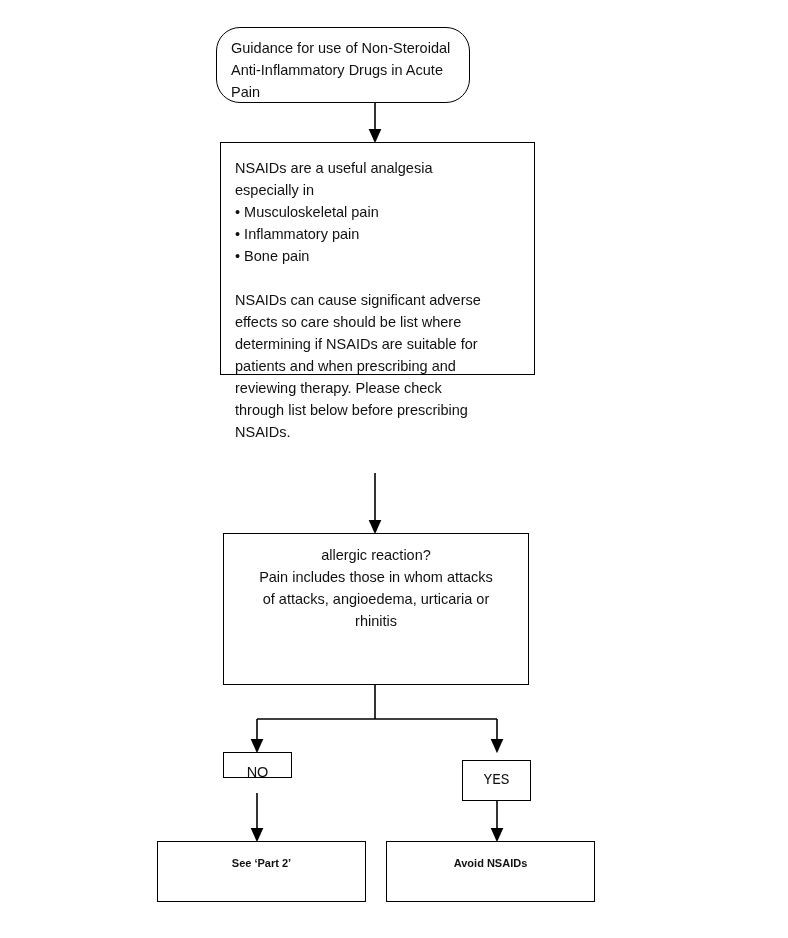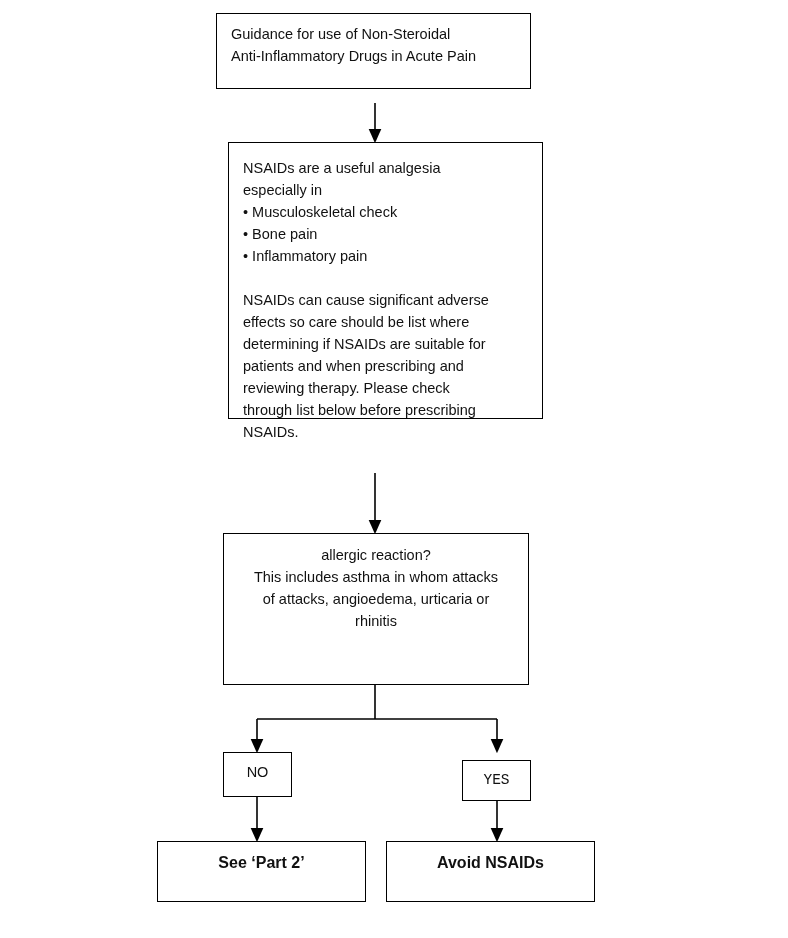--- a/index.html
+++ b/index.html
@@ -30,36 +30,37 @@
     font-size: 14.5px;
     line-height: 22px;
     color: #111111;
   }
   .box .inner {
     padding: 8px 10px;
   }
   
   #box-title {
     left: 216px;
-    top: 13px;
-    width: 315px;
+    top: 27px;
+    width: 254px;
     height: 76px;
+    border-radius: 24px;
   }
   #box-title .inner {
     padding: 9px 14px;
   }
   #box-title .line {
     text-align: left;
   }
   
   #box-info {
-    left: 228px;
+    left: 220px;
     top: 142px;
     width: 315px;
-    height: 277px;
+    height: 233px;
   }
   #box-info .inner {
     padding: 14px 14px;
   }
   #box-info .para {
     text-align: left;
   }
   #box-info .bullets {
     margin: 0;
     padding: 0;
@@ -80,21 +81,21 @@
   }
   #box-question .inner {
     padding: 10px 10px;
     text-align: center;
   }
   
   #box-no {
     left: 223px;
     top: 752px;
     width: 69px;
-    height: 45px;
+    height: 26px;
   }
   #box-yes {
     left: 462px;
     top: 760px;
     width: 69px;
     height: 41px;
     font-family: Liberation Mono, monospace;
   }
   #box-no .inner, #box-yes .inner {
     padding: 8px 0 0 0;
@@ -110,21 +111,21 @@
   #box-avoid {
     left: 386px;
     top: 841px;
     width: 209px;
     height: 61px;
   }
   #box-part2 .inner, #box-avoid .inner {
     padding: 10px 0 0 0;
     text-align: center;
     font-weight: bold;
-    font-size: 16px;
+    font-size: 11px;
   }
   #arrows {
     position: absolute;
     left: 0;
     top: 0;
     width: 788px;
     height: 938px;
     pointer-events: none;
   }
 </style>
@@ -159,39 +160,39 @@
       <div class="line">Guidance for use of Non-Steroidal</div>
       <div class="line">Anti-Inflammatory Drugs in Acute Pain</div>
     </div>
   </div>
 
   <div class="box" id="box-info">
     <div class="inner">
       <div class="para">NSAIDs are a useful analgesia</div>
       <div class="para">especially in</div>
       <ul class="bullets">
-        <li>• Musculoskeletal check</li>
+        <li>• Musculoskeletal pain</li>
+        <li>• Inflammatory pain</li>
         <li>• Bone pain</li>
-        <li>• Inflammatory pain</li>
       </ul>
       <div class="spacer"></div>
       <div class="para">NSAIDs can cause significant adverse</div>
       <div class="para">effects so care should be list where</div>
       <div class="para">determining if NSAIDs are suitable for</div>
       <div class="para">patients and when prescribing and</div>
       <div class="para">reviewing therapy. Please check</div>
       <div class="para">through list below before prescribing</div>
       <div class="para">NSAIDs.</div>
     </div>
   </div>
 
   <div class="box" id="box-question">
     <div class="inner">
       <div>allergic reaction?</div>
-      <div>This includes asthma in whom attacks</div>
+      <div>Pain includes those in whom attacks</div>
       <div>of attacks, angioedema, urticaria or</div>
       <div>rhinitis</div>
     </div>
   </div>
 
   <div class="box" id="box-no">
     <div class="inner">NO</div>
   </div>
 
   <div class="box" id="box-yes">

